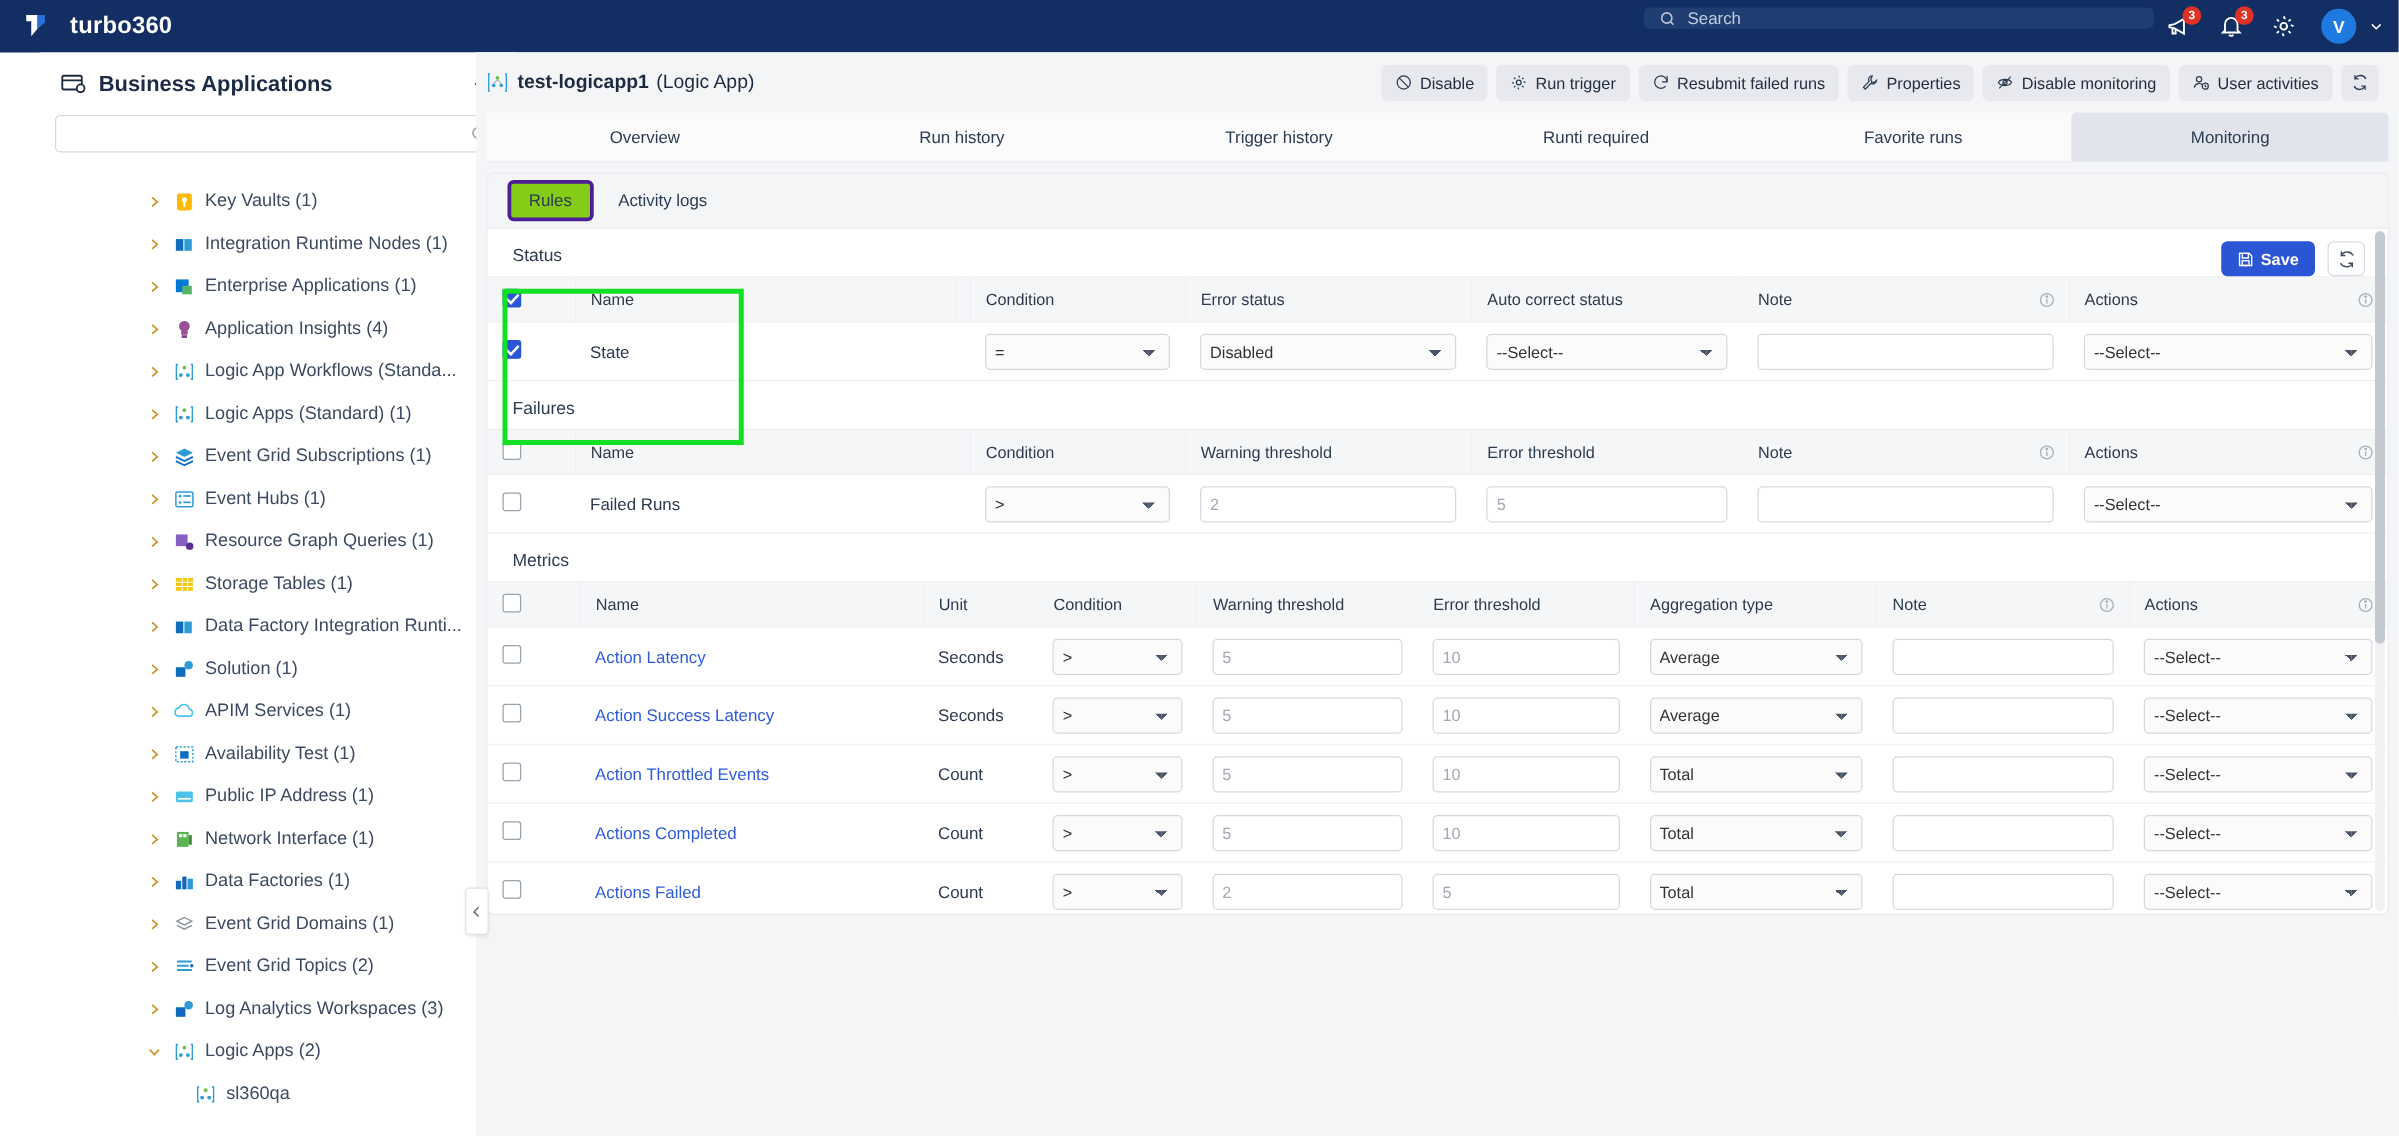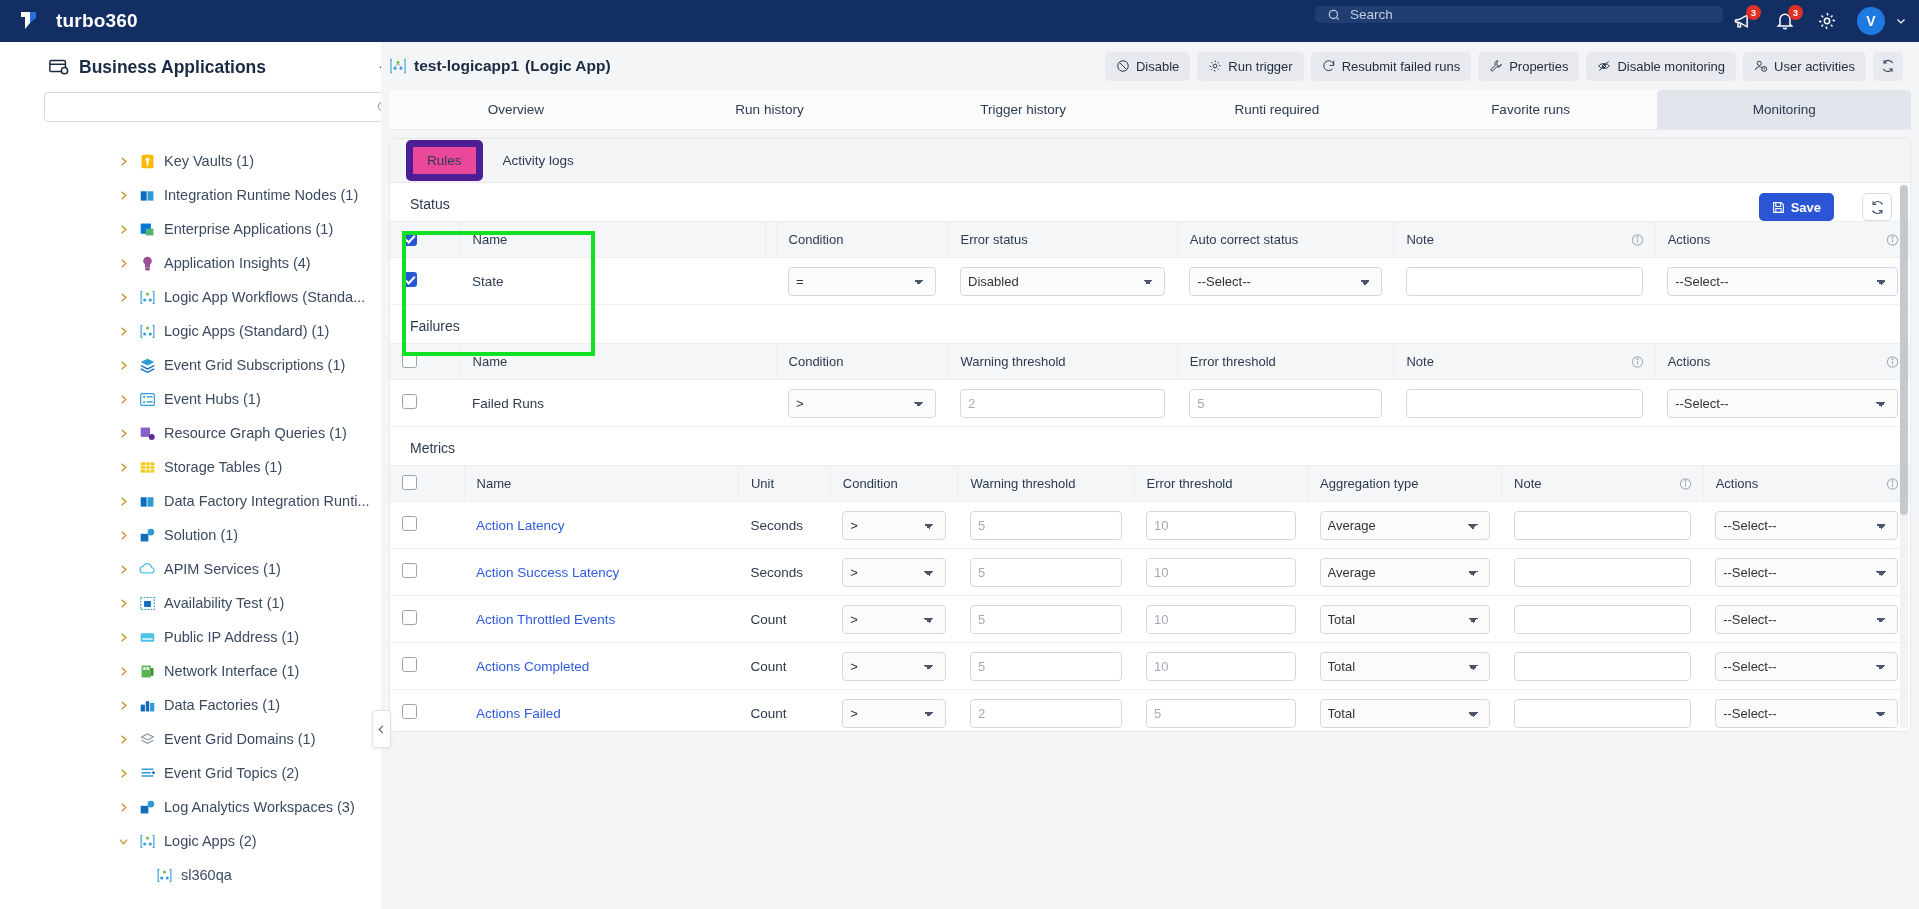--- a/index.html
+++ b/index.html
@@ -109,21 +109,21 @@
   .main {
     position: absolute; left: 381px; top: 42px; width: 1538px; height: 867px;
     background: #f4f5f7;
   }
   .page-head {
     height: 48px; display: flex; align-items: center; padding: 0 16px 0 8px;
     background: #f4f5f7;
   }
   .res-icon { width: 18px; height: 18px; margin-right: 7px; flex: 0 0 18px; }
   .res-title { font-size: 15.5px; color: #1b2a41; font-weight: bold; }
-  .res-type { font-size: 15.5px; color: #1b2a41; font-weight: bold; margin-left: 6px; }
+  .res-type { font-size: 15.5px; color: #1b2a41; font-weight: normal; margin-left: 6px; }
   .tb-actions { margin-left: auto; display: flex; align-items: center; gap: 7px; }
   .tbtn {
     background: #e7e9ee; border: none; border-radius: 5px;
     height: 29px; padding: 0 11px; font-size: 13px; color: #242f41;
     display: flex; align-items: center; gap: 6px; cursor: pointer;
     font-family: "Liberation Sans", sans-serif;
   }
   .tbtn svg { width: 14px; height: 14px; flex: 0 0 14px; }
   .tbtn-icon-only { padding: 0 8px; }
 
@@ -147,28 +147,28 @@
   }
   .subtabs {
     display: flex; align-items: center; height: 44px; padding: 0 16px;
     background: #f4f5f7; border-bottom: 1px solid #e6e8ec;
     gap: 6px;
   }
   .subtab {
     font-size: 13.5px; color: #2b3b52; padding: 6px 14px; border-radius: 5px;
     cursor: pointer;
   }
-  .subtab.active { background: #ec4899; border: 7px solid #4c1d95; }
+  .subtab.active { background: #84cc16; border: 3px solid #4c1d95; }
 
   .card-body {
     position: absolute; top: 44px; left: 0; right: 0; bottom: 0;
     overflow: hidden; background: #fff;
   }
   .save-row {
-    position: absolute; right: 18px; top: 10px; display: flex; align-items: center; gap: 28px;
+    position: absolute; right: 18px; top: 10px; display: flex; align-items: center; gap: 10px;
     z-index: 6;
   }
   .save-btn {
     background: #2a55d4; color: #fff; border: none; border-radius: 5px;
     height: 28px; padding: 0 13px; font-size: 13px; font-weight: bold;
     display: flex; align-items: center; gap: 6px; cursor: pointer;
     font-family: "Liberation Sans", sans-serif;
   }
   .refresh-btn {
     width: 30px; height: 28px; background: #fff; border: 1px solid #d8dbe1;

